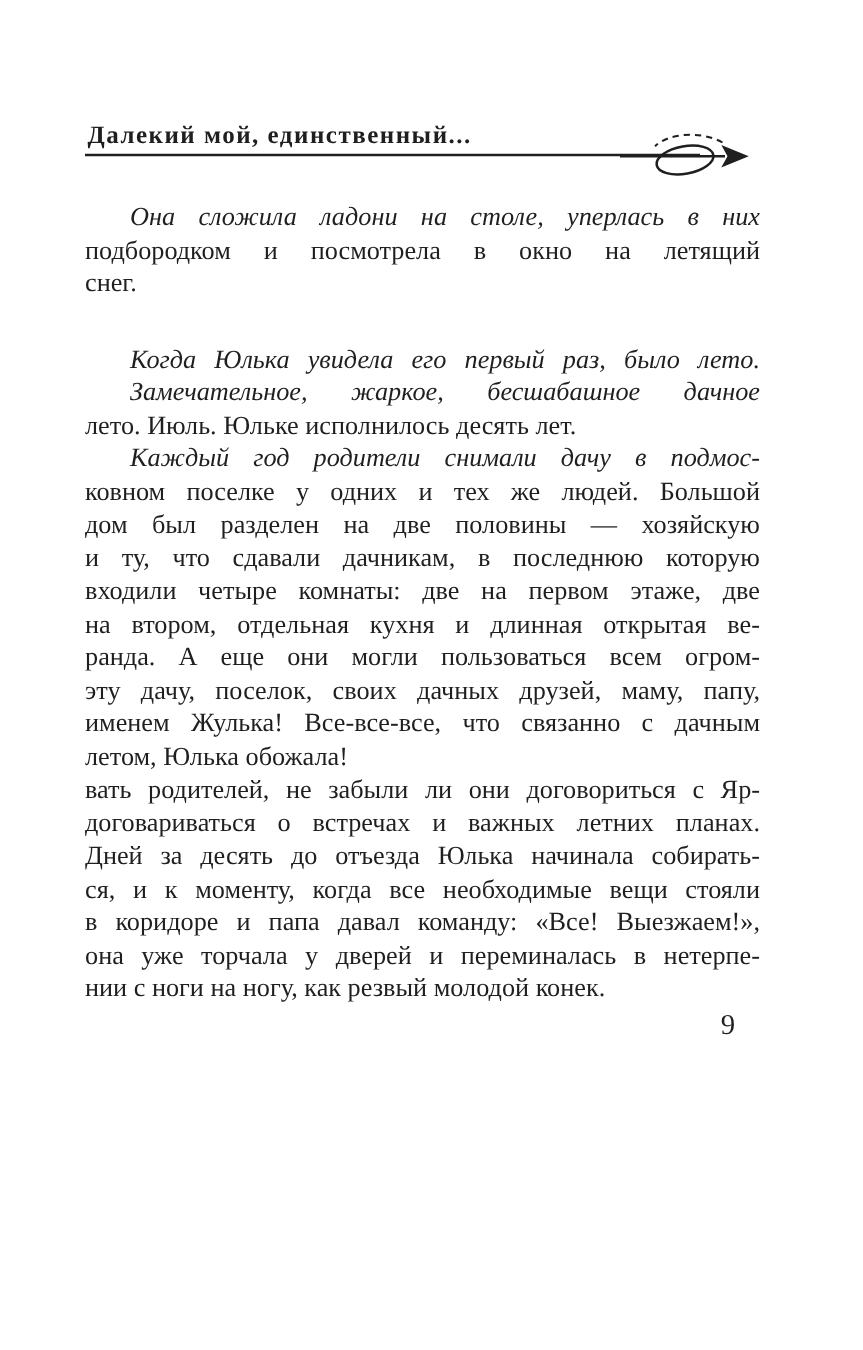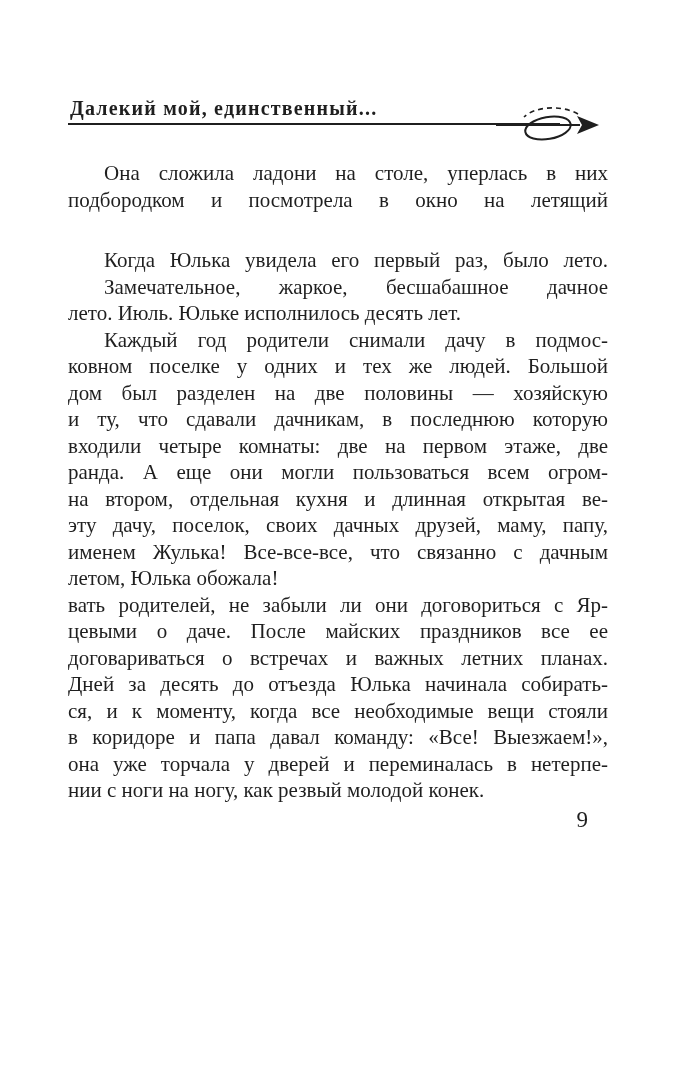--- a/index.html
+++ b/index.html
@@ -59,21 +59,21 @@
     font-size: 21px;
     line-height: 26.5px;
     text-align: justify;
   }
   .para { margin: 0; padding: 0; }
   .para.gap { margin-top: 34px; }
   .line {
     text-align: justify;
     text-align-last: justify;
   }
-  .line.first { text-indent: 36px; }
+  .line.first { text-indent: 36px; font-style: italic; }
   .line.last  { text-align-last: left; }
 
   
   .page-num {
     margin-top: 1px;
     padding-right: 20px;
     text-align: right;
     font-size: 23px;
     line-height: 30px;
   }
@@ -96,47 +96,47 @@
 
       <polygon points="103,23 81,14 86,23 81,32" fill="#1f1f1f"></polygon>
     </svg>
   </div>
 
   <div class="body-text">
 
     <div class="para">
       <div class="line first">Она сложила ладони на столе, уперлась в них</div>
       <div class="line">подбородком и посмотрела в окно на летящий</div>
+      <div class="line last">снег.</div>
     </div>
 
     <div class="para gap">
       <div class="line first">Когда Юлька увидела его первый раз, было лето.</div>
     </div>
 
     <div class="para">
       <div class="line first">Замечательное, жаркое, бесшабашное дачное</div>
       <div class="line last">лето. Июль. Юльке исполнилось десять лет.</div>
     </div>
 
     <div class="para">
       <div class="line first">Каждый год родители снимали дачу в подмос-</div>
       <div class="line">ковном поселке у одних и тех же людей. Большой</div>
       <div class="line">дом был разделен на две половины — хозяйскую</div>
       <div class="line">и ту, что сдавали дачникам, в последнюю которую</div>
       <div class="line">входили четыре комнаты: две на первом этаже, две</div>
+      <div class="line">на втором, отдельная кухня и длинная открытая ве-</div>
       <div class="line">ранда. А еще они могли пользоваться всем огром-</div>
-      <div class="line">на втором, отдельная кухня и длинная открытая ве-</div>
       <div class="line">эту дачу, поселок, своих дачных друзей, маму, папу,</div>
       <div class="line">именем Жулька! Все-все-все, что связанно с дачным</div>
       <div class="line last">летом, Юлька обожала!</div>
     </div>
 
     <div class="para">
       <div class="line">вать родителей, не забыли ли они договориться с Яр-</div>
-      <div class="line">цевыми о даче. После майских праздников все ее</div>
       <div class="line">договариваться о встречах и важных летних планах.</div>
       <div class="line">Дней за десять до отъезда Юлька начинала собирать-</div>
       <div class="line">ся, и к моменту, когда все необходимые вещи стояли</div>
       <div class="line">в коридоре и папа давал команду: «Все! Выезжаем!»,</div>
       <div class="line">она уже торчала у дверей и переминалась в нетерпе-</div>
       <div class="line last">нии с ноги на ногу, как резвый молодой конек.</div>
     </div>
 
     <div class="page-num">9</div>
 

